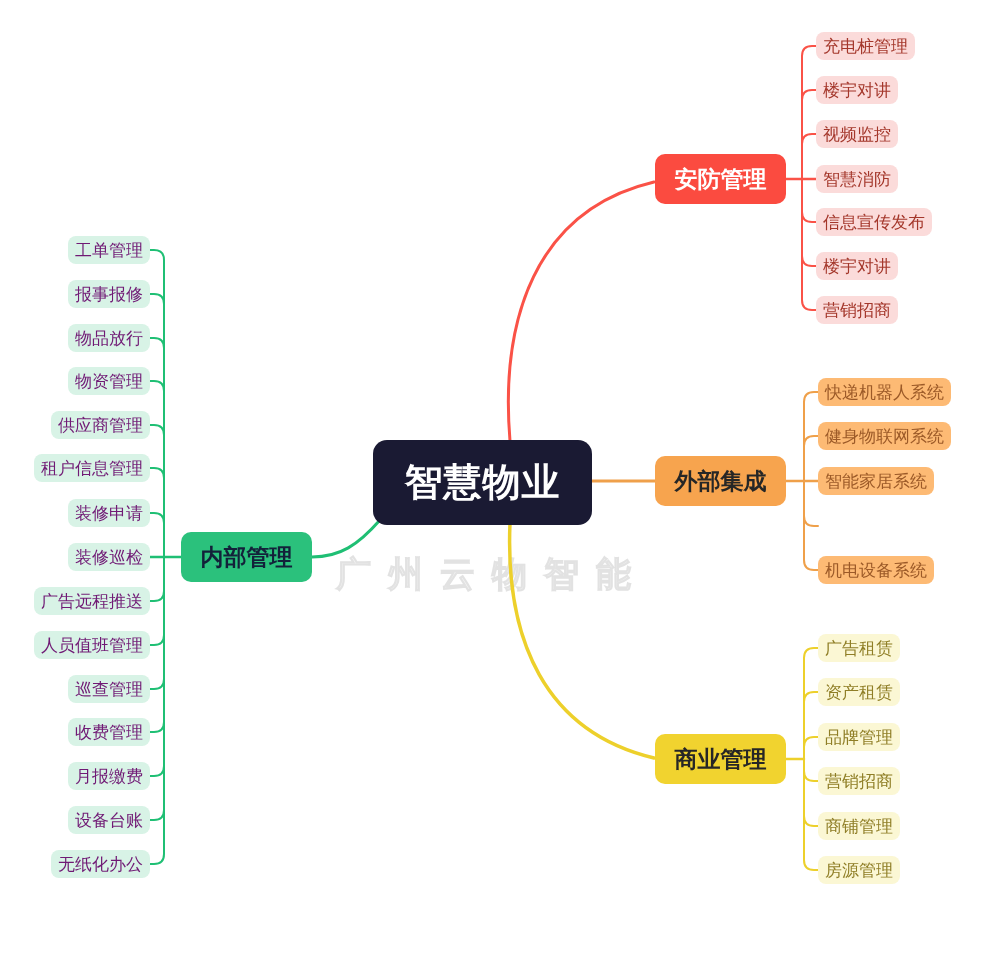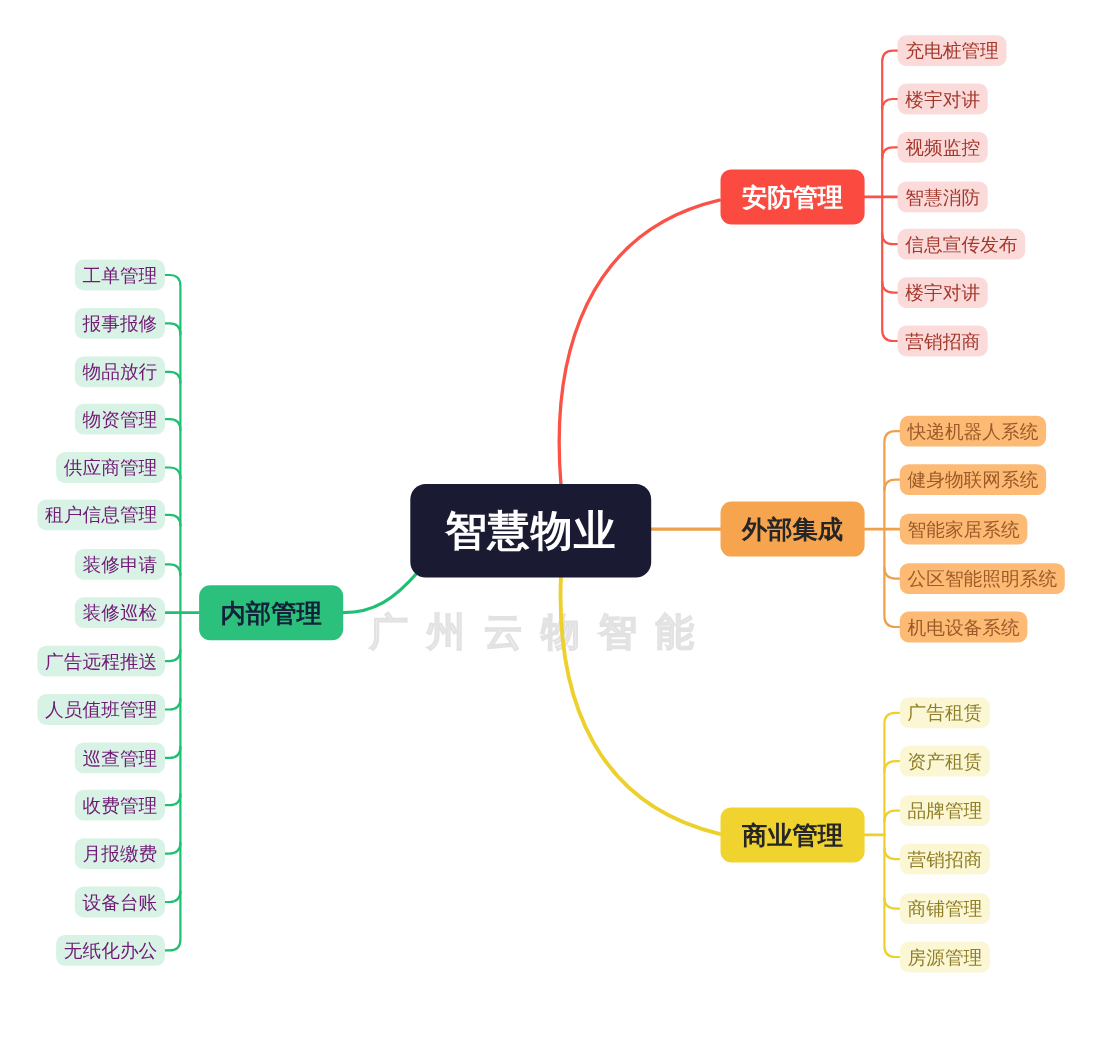--- a/index.html
+++ b/index.html
@@ -137,21 +137,20 @@
   <div class="node child red" style="top:76px">楼宇对讲</div>
   <div class="node child red" style="top:120px">视频监控</div>
   <div class="node child red" style="top:165px">智慧消防</div>
   <div class="node child red" style="top:208px">信息宣传发布</div>
   <div class="node child red" style="top:252px">楼宇对讲</div>
   <div class="node child red" style="top:296px">营销招商</div>
 
   <div class="node child orange" style="top:378px">快递机器人系统</div>
   <div class="node child orange" style="top:422px">健身物联网系统</div>
   <div class="node child orange" style="top:467px">智能家居系统</div>
-  <div class="node child orange" style="top:512px">公区智能照明系统</div>
   <div class="node child orange" style="top:556px">机电设备系统</div>
 
   <div class="node child yellow" style="top:634px">广告租赁</div>
   <div class="node child yellow" style="top:678px">资产租赁</div>
   <div class="node child yellow" style="top:723px">品牌管理</div>
   <div class="node child yellow" style="top:767px">营销招商</div>
   <div class="node child yellow" style="top:812px">商铺管理</div>
   <div class="node child yellow" style="top:856px">房源管理</div>
 
   <div class="node child green" style="top:236px">工单管理</div>

